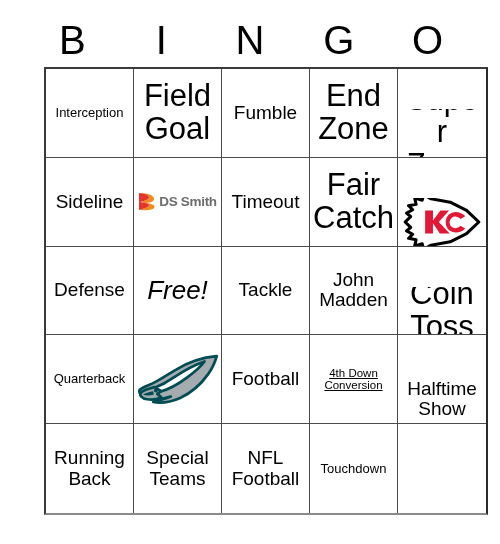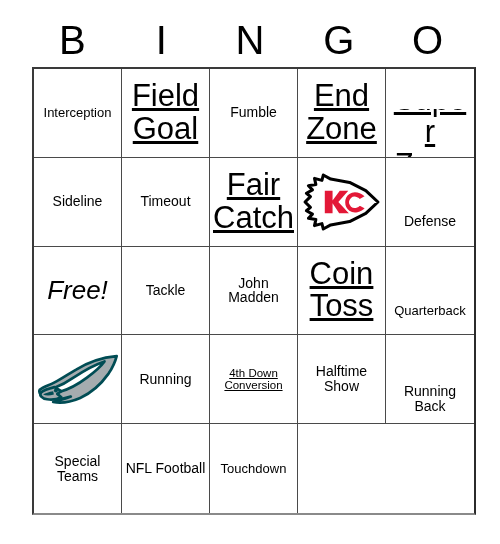--- a/index.html
+++ b/index.html
@@ -34,21 +34,21 @@
     align-items: center;
     justify-content: center;
     font-size: 40px;
     line-height: 1;
     font-weight: 400;
     letter-spacing: 0px;
     color: #000000;
   }
   .grid {
     position: absolute;
-    left: 32px;
+    left: 44px;
     top: 67px;
     width: 444px;
     height: 448px;
     box-sizing: border-box;
     border-top: 2px solid #3a3a3a;
     border-left: 2px solid #3a3a3a;
     border-right: 2px solid #2b2b2b;
     border-bottom: 2px solid #8a8a8a;
     display: grid;
     grid-template-columns: repeat(5, 1fr);
@@ -67,23 +67,23 @@
     overflow: hidden;
     background: #ffffff;
   }
   .cell:nth-child(5n) { border-right: none; margin-top: 40px; }
   .cell:nth-child(n+21) { border-bottom: none; }
   .cell .txt {
     display: block;
     line-height: 1.06;
     word-break: break-word;
   }
-  .size-xl .txt { font-size: 31px; text-decoration: underline; }
+  .size-xl .txt { font-size: 31px; }
   .size-lg .txt { font-size: 26px; font-style: italic; }
-  .size-md .txt { font-size: 14px; }
+  .size-md .txt { font-size: 19px; }
   .size-sm .txt { font-size: 13px; }
   .size-xs .txt { font-size: 11.5px; text-decoration: underline; }
 
   
   .logo-dssmith {
     display: flex;
     align-items: center;
     justify-content: center;
     gap: 4px;
     width: 100%;
@@ -137,20 +137,29 @@
         <span class="txt">Fumble</span>
       </div>
       <div class="cell size-xl">
         <span class="txt">End Zone</span>
       </div>
       <div class="cell size-xl">
         <span class="txt">Super Zone</span>
       </div>
       <div class="cell size-md">
         <span class="txt">Sideline</span>
+      </div>
+      <div class="cell">
+        <span class="logo-dssmith">
+          <svg class="dssmith-mark" viewBox="0 0 34 38">
+            <path d="M2 2 C18 2 32 6 32 14 C32 20 22 22 12 22 C22 22 33 24 33 30 C33 36 18 37 2 36 C14 33 22 30 22 26 C22 22 10 21 4 20 C12 18 22 15 22 11 C22 7 12 4 2 2 Z" fill="#f08a1e"></path>
+            <path d="M2 2 C14 3 22 7 22 11 C22 15 12 18 4 20 C10 21 22 22 22 26 C22 30 14 33 2 36 L2 2 Z" fill="#e4342b"></path>
+          </svg>
+          <span class="dssmith-word">DS Smith</span>
+        </span>
       </div>
       <div class="cell size-md">
         <span class="txt">Timeout</span>
       </div>
       <div class="cell size-xl">
         <span class="txt">Fair Catch</span>
       </div>
       <div class="cell">
         <svg class="logo-chiefs" viewBox="0 0 120 88">
           <path d="M6 44 L14 36 L8 31 L17 26 L11 20 L22 18 L20 9 L31 12 L33 4 L44 10 L72 15 L96 27 L114 44 L96 61 L72 73 L44 78 L33 84 L31 76 L20 79 L22 70 L11 68 L17 62 L8 57 L14 52 Z" fill="#ffffff" stroke="#000000" stroke-width="4.5" stroke-linejoin="round"></path>
@@ -183,21 +192,21 @@
           <g stroke="#004c54" stroke-width="4" stroke-linejoin="round">
             <path d="M118 6 C96 8 74 16 58 26 C46 33 36 40 26 45 C16 50 8 52 4 56 C2 60 6 66 14 68 C24 71 38 70 50 66 C40 70 30 72 24 74 C34 76 50 74 64 68 C82 60 96 46 106 32 C112 23 116 14 118 6 Z" fill="#a5acaf"></path>
             <path d="M100 14 C82 20 66 30 54 38 C44 45 34 50 26 53 C18 56 12 57 10 59 C14 62 24 62 34 59 C48 55 62 47 74 38 C86 29 95 21 100 14 Z" fill="#ffffff"></path>
             <path d="M26 52 C18 54 10 56 6 60 C3 64 7 69 15 70 C22 71 30 70 36 67 L30 62 L36 58 Z" fill="#a5acaf"></path>
           </g>
           <path d="M24 58 C18 59 12 61 9 63 C13 65 19 65 25 63 Z" fill="#004c54"></path>
           <circle cx="28" cy="57" r="3" fill="#004c54"></circle>
         </svg>
       </div>
       <div class="cell size-md">
-        <span class="txt">Running</span>
+        <span class="txt">Football</span>
       </div>
       <div class="cell size-xs">
         <span class="txt">4th Down Conversion</span>
       </div>
       <div class="cell size-md">
         <span class="txt">Halftime Show</span>
       </div>
       <div class="cell size-md">
         <span class="txt">Running Back</span>
       </div>

